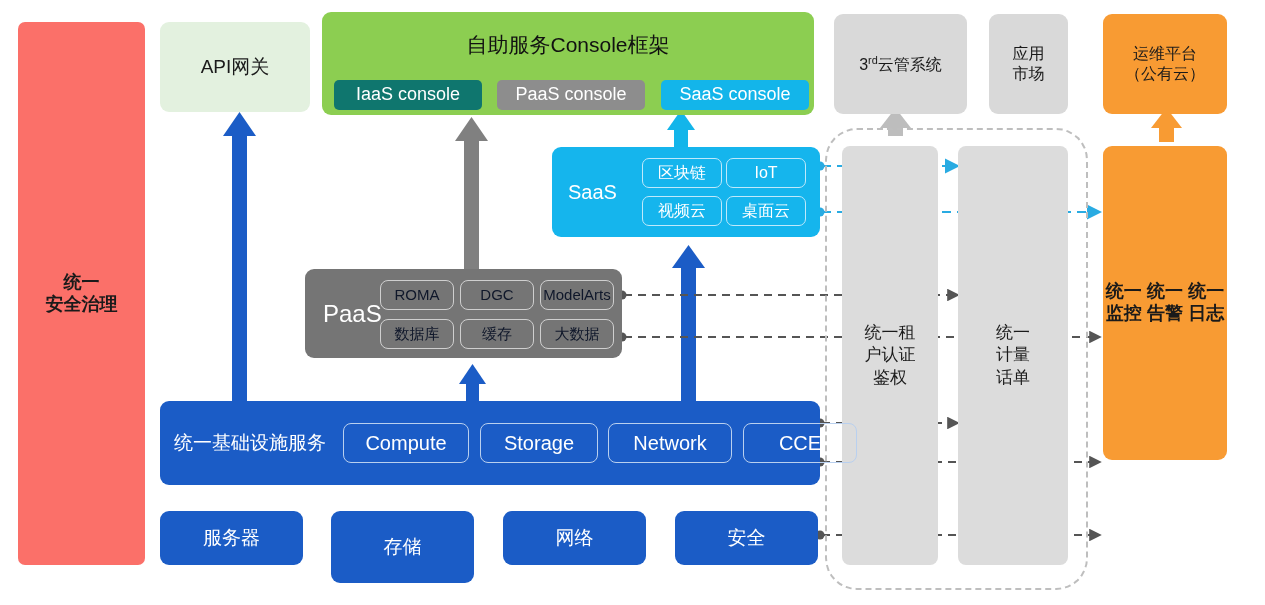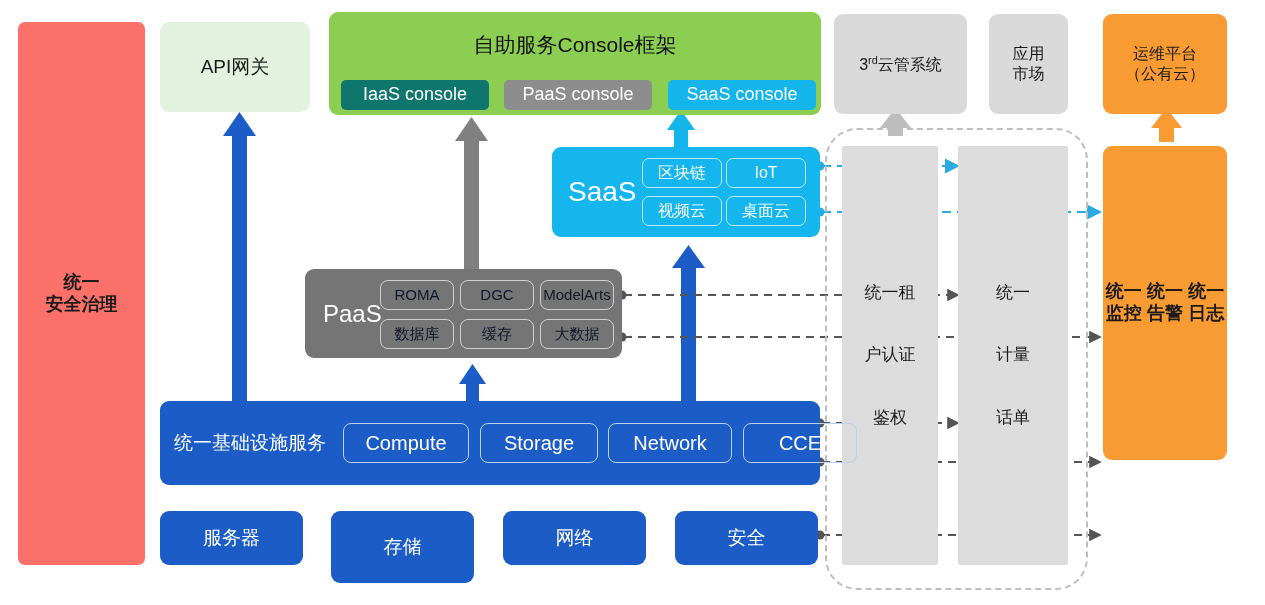--- a/index.html
+++ b/index.html
@@ -24,39 +24,39 @@
 
   
   .grey-box{background:#D9D9D9;color:#1a1a1a;font-size:16px;border-radius:9px;}
 
   
   .ops-top{background:#F89B33;color:#1a1a1a;font-size:16px;border-radius:9px;align-items:center;}
   .ops-panel{background:#F89B33;color:#1a1a1a;font-size:18px;border-radius:9px;font-weight:700;}
 
   
   .saas{background:#15B5ED;border-radius:9px;display:block;}
-  .saas-label{position:absolute;left:16px;top:50%;transform:translateY(-50%);color:#fff;font-size:28px;}
+  .saas-label{position:absolute;left:16px;top:50%;transform:translateY(-50%);color:#fff;font-size:20px;}
   .saas-chip{position:absolute;border:1.6px solid #bfe9fb;border-radius:7px;color:#fff;font-size:16px;display:flex;align-items:center;justify-content:center;height:28px;}
 
   
   .paas{background:#757575;border-radius:9px;display:block;}
   .paas-label{position:absolute;left:18px;top:50%;transform:translateY(-50%);color:#fff;font-size:24px;}
   .paas-chip{position:absolute;border:1.6px solid #cfcfcf;border-radius:8px;color:#0f172a;font-size:15px;display:flex;align-items:center;justify-content:center;height:28px;}
 
   
   .iaas{background:#1B5CC6;border-radius:9px;display:block;}
   .iaas-label{position:absolute;left:14px;top:50%;transform:translateY(-50%);color:#fff;font-size:19px;}
   .iaas-chip{position:absolute;top:50%;transform:translateY(-50%);border:1.6px solid #b9d0ef;border-radius:8px;color:#fff;font-size:20px;display:flex;align-items:center;justify-content:center;height:38px;}
 
   
   .hw-box{background:#1B5CC6;color:#fff;font-size:19px;border-radius:9px;}
 
   
   .dashed-zone{position:absolute;border:2.5px dashed #BEBEBE;border-radius:32px;box-sizing:border-box;}
-  .grey-col{position:absolute;background:#DCDCDC;border-radius:2px;display:flex;align-items:center;justify-content:center;color:#1a1a1a;font-size:17px;text-align:center;line-height:1.3;gap:40px;}
+  .grey-col{position:absolute;background:#DCDCDC;border-radius:8px;display:flex;align-items:center;justify-content:center;color:#1a1a1a;font-size:17px;text-align:center;line-height:1.3;}
 
   svg.overlay{position:absolute;left:0;top:0;width:1265px;height:605px;pointer-events:none;}
   .sup{font-size:0.68em;vertical-align:super;}
 </style>
 </head>
 <body>
 
 <div id="stage">
 
   <svg class="overlay" viewBox="0 0 1265 605">
@@ -142,21 +142,21 @@
 
   <div class="box sec-gov" style="left:18px;top:22px;width:127px;height:543px;flex-direction:column;">
     <span>统一</span>
     <span>安全治理</span>
   </div>
 
   <div class="box api-gw" style="left:160px;top:22px;width:150px;height:90px;">
     <span>API网关</span>
   </div>
 
-  <div class="box console-fw" style="left:322px;top:12px;width:492px;height:103px;margin-left:7px;">
+  <div class="box console-fw" style="left:322px;top:12px;width:492px;height:103px;">
     <div class="console-title">自助服务Console框架</div>
     <div class="console-pill pill-iaas" style="left:12px;width:148px;">IaaS console</div>
     <div class="console-pill pill-paas" style="left:175px;width:148px;">PaaS console</div>
     <div class="console-pill pill-saas" style="left:339px;width:148px;">SaaS console</div>
   </div>
 
   <div class="box grey-box" style="left:834px;top:14px;width:133px;height:100px;">
     <span>
       <span>3</span><span class="sup">rd</span><span>云管系统</span>
     </span>

